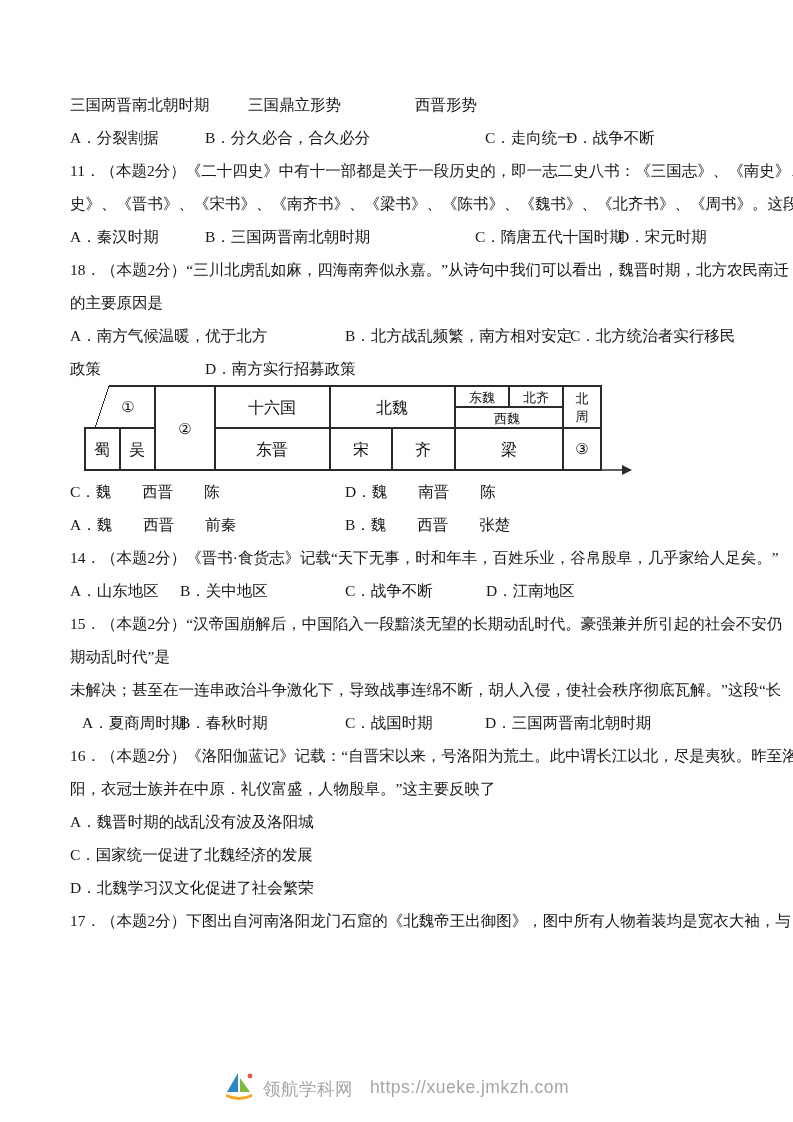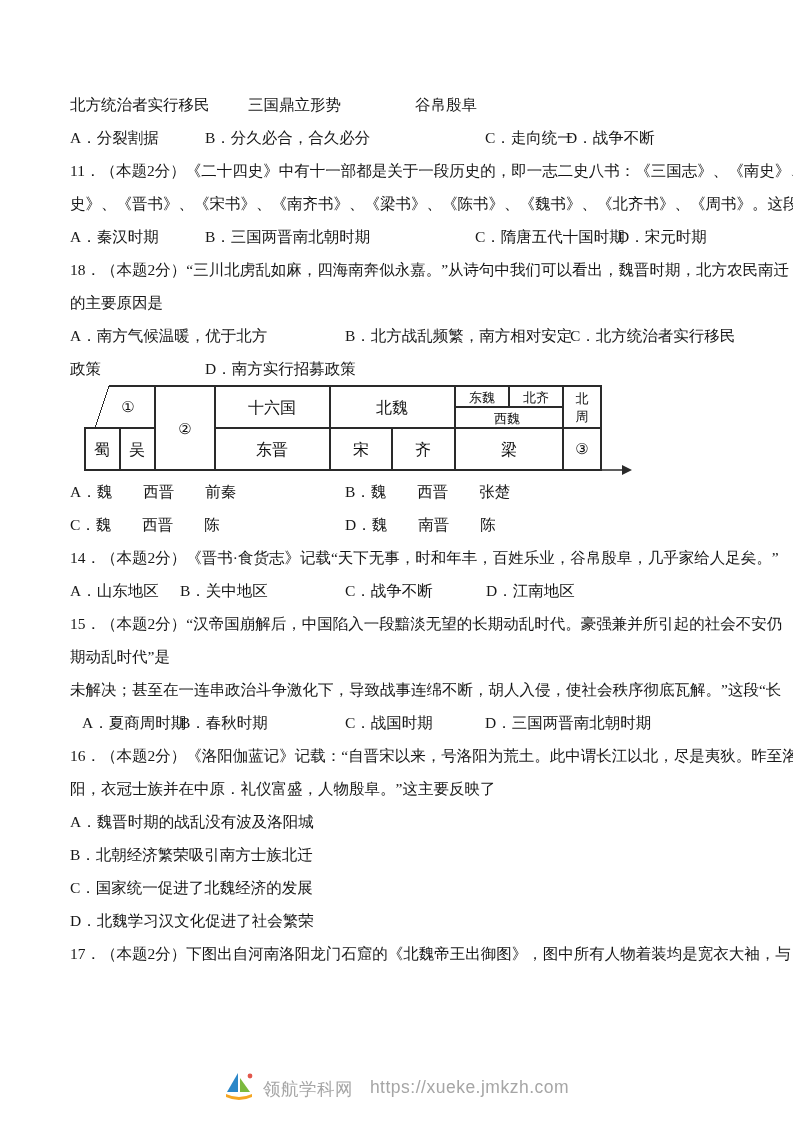--- a/index.html
+++ b/index.html
@@ -47,23 +47,23 @@
     letter-spacing:0.5px;
   }
   .footer .txt { display:flex; gap:17px; }
 </style>
 </head>
 <body>
 
 <div class="page">
 
   <div class="line">
-    <span class="abs" style="left:0">北方统治者实行移民</span>
+    <span class="abs" style="left:0">三国两晋南北朝时期</span>
     <span class="abs" style="left:178px">三国鼎立形势</span>
-    <span class="abs" style="left:345px">谷帛殷阜</span>
+    <span class="abs" style="left:345px">西晋形势</span>
   </div>
 
   <div class="line">
     <span class="abs" style="left:0">A．分裂割据</span>
     <span class="abs" style="left:135px">B．分久必合，合久必分</span>
     <span class="abs" style="left:415px">C．走向统一</span>
     <span class="abs" style="left:496px">D．战争不断</span>
   </div>
 
   <div class="line">11．（本题2分）《二十四史》中有十一部都是关于一段历史的，即一志二史八书：《三国志》、《南史》、《北</div>
@@ -123,26 +123,26 @@
       <text class="dg-ts" x="452" y="12">北齐</text>
       <text class="dg-ts" x="423" y="33">西魏</text>
       <text class="dg-ts" x="498" y="13">北</text>
       <text class="dg-ts" x="498" y="31">周</text>
       <text class="dg-t" x="425" y="64">梁</text>
       <text class="dg-tc" x="498" y="64">③</text>
     </svg>
   </div>
 
   <div class="line">
+    <span class="abs" style="left:0">C．魏　　西晋　　陈</span>
+    <span class="abs" style="left:275px">D．魏　　南晋　　陈</span>
+  </div>
+  <div class="line">
     <span class="abs" style="left:0">A．魏　　西晋　　前秦</span>
     <span class="abs" style="left:275px">B．魏　　西晋　　张楚</span>
-  </div>
-  <div class="line">
-    <span class="abs" style="left:0">C．魏　　西晋　　陈</span>
-    <span class="abs" style="left:275px">D．魏　　南晋　　陈</span>
   </div>
 
   <div class="line">14．（本题2分）《晋书·食货志》记载“天下无事，时和年丰，百姓乐业，谷帛殷阜，几乎家给人足矣。”</div>
   <div class="line">
     <span class="abs" style="left:0">A．山东地区</span>
     <span class="abs" style="left:110px">B．关中地区</span>
     <span class="abs" style="left:275px">C．战争不断</span>
     <span class="abs" style="left:416px">D．江南地区</span>
   </div>
 
@@ -152,21 +152,20 @@
   <div class="line">
     <span class="abs" style="left:12px">A．夏商周时期</span>
     <span class="abs" style="left:110px">B．春秋时期</span>
     <span class="abs" style="left:275px">C．战国时期</span>
     <span class="abs" style="left:415px">D．三国两晋南北朝时期</span>
   </div>
 
   <div class="line">16．（本题2分）《洛阳伽蓝记》记载：“自晋宋以来，号洛阳为荒土。此中谓长江以北，尽是夷狄。昨至洛</div>
   <div class="line">阳，衣冠士族并在中原．礼仪富盛，人物殷阜。”这主要反映了</div>
   <div class="line">A．魏晋时期的战乱没有波及洛阳城</div>
-  <div class="line">B．北朝经济繁荣吸引南方士族北迁</div>
   <div class="line">C．国家统一促进了北魏经济的发展</div>
   <div class="line">D．北魏学习汉文化促进了社会繁荣</div>
 
   <div class="line">17．（本题2分）下图出自河南洛阳龙门石窟的《北魏帝王出御图》，图中所有人物着装均是宽衣大袖，与</div>
 
   <div class="footer">
     <span>
       <svg width="30" height="30" viewBox="0 0 30 30">
         <path d="M14 2 L14 21 L3 21 Z" fill="#2b87c8"></path>
         <path d="M16 7 L16 21 L26 21 Z" fill="#7cb93e"></path>

